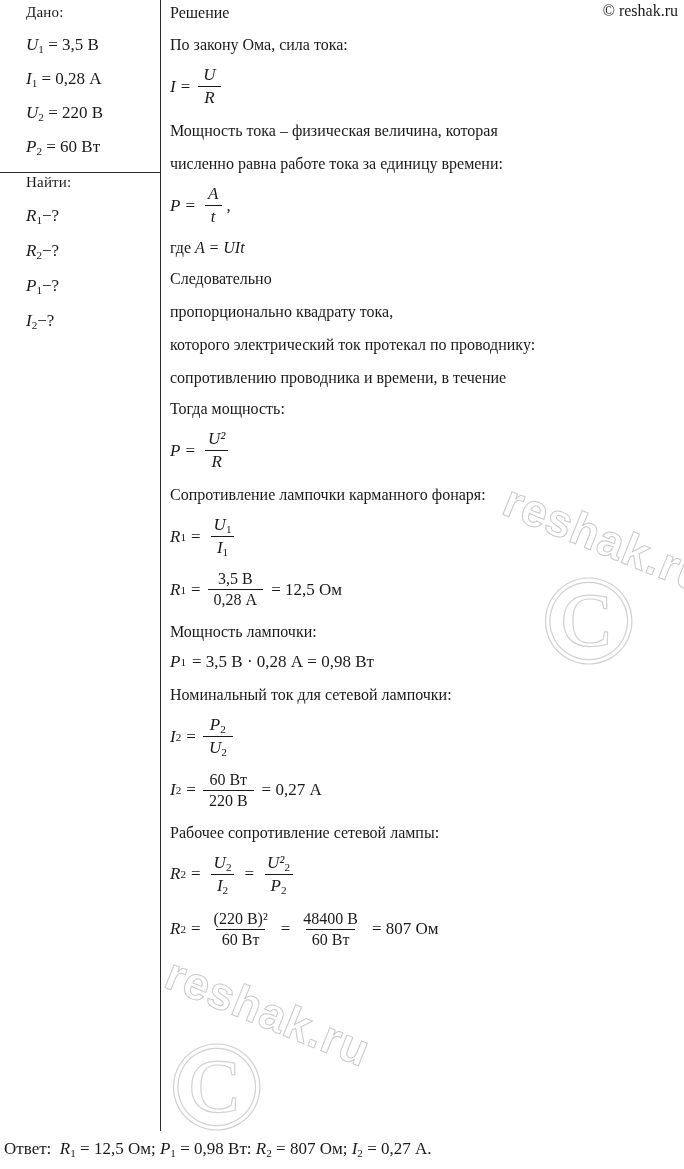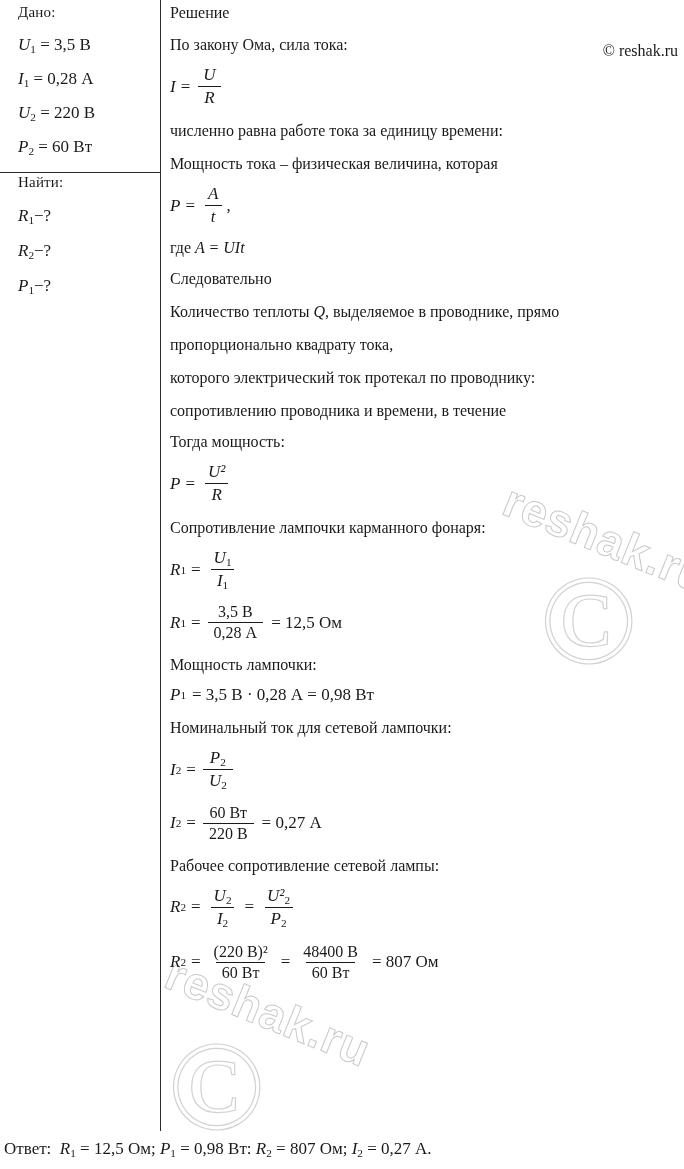--- a/index.html
+++ b/index.html
@@ -14,21 +14,21 @@
   .v-divider{
     position:absolute;left:160px;top:0;width:1px;height:1131px;
     background:#2b2b2b;
   }
   .h-divider{
     position:absolute;left:0;top:172px;width:161px;height:1px;
     background:#2b2b2b;
   }
 
   
-  .left{position:absolute;left:8px;top:0;width:160px;font-family:Liberation Serif, serif;}
+  .left{position:absolute;left:16px;top:0;width:160px;font-family:Liberation Serif, serif;}
   .given-head,.find-head{
     font-size:15px;padding-left:10px;letter-spacing:.2px;
   }
   .given-head{padding-top:4px;}
   .find-head{padding-top:6px;}
   .gline{
     font-size:17px;padding-left:10px;padding-top:14px;
     font-style:italic;white-space:nowrap;
   }
   .fline{
@@ -36,21 +36,20 @@
     font-style:italic;white-space:nowrap;
   }
   .up{font-style:normal;text-align:center;}
   sub{font-size:.66em;font-style:normal;vertical-align:-.28em;}
 
   
   .right{position:absolute;left:170px;top:0;width:514px;}
   .corner{
     position:absolute;right:6px;top:2px;font-size:16px;
     white-space:nowrap;
-    margin-top:40px;
   }
   .rhead{font-size:16px;padding-top:4px;}
   .ptext{font-size:16px;padding-top:13px;line-height:1.25;}
   .ptext.tight{padding-top:11px;}
 
   
   .math{
     display:flex;align-items:center;font-style:italic;
     font-size:17px;padding-top:10px;white-space:nowrap;
   }
@@ -134,63 +133,62 @@
 
     <div class="fline">
       <span>R</span><sub>1</sub><span class="up">−?</span>
     </div>
     <div class="fline">
       <span>R</span><sub>2</sub><span class="up">−?</span>
     </div>
     <div class="fline">
       <span>P</span><sub>1</sub><span class="up">−?</span>
     </div>
+    <div class="fline">
+      <span>I</span><sub>2</sub><span class="up">−?</span>
+    </div>
   </div>
 
   <div class="right">
 
     <div class="corner">© reshak.ru</div>
 
     <div class="rhead">Решение</div>
 
     <div class="ptext">По закону Ома, сила тока:</div>
 
     <div class="math">
       <span>I</span>
       <span class="op">=</span>
       <span class="frac big">
         <span class="num">U</span>
         <span class="den">R</span>
       </span>
     </div>
 
+    <div class="ptext">Мощность тока – физическая величина, которая</div>
     <div class="ptext">численно равна работе тока за единицу времени:</div>
-    <div class="ptext">Мощность тока – физическая величина, которая</div>
 
     <div class="math">
       <span>P</span>
       <span class="op">=</span>
       <span class="frac big">
         <span class="num">A</span>
         <span class="den">t</span>
       </span>
       <span class="nrm">,</span>
     </div>
 
     <div class="ptext tight">
       <span>где</span>
       <span style="font-style:italic">A = UIt</span>
     </div>
 
     <div class="ptext tight">Следовательно</div>
 
-    <div class="ptext">
-      <span>Количество теплоты</span>
-      <span style="font-style:italic">Q</span><span>, выделяемое в проводнике, прямо</span>
-    </div>
     <div class="ptext">пропорционально квадрату тока,</div>
     <div class="ptext">которого электрический ток протекал по проводнику:</div>
     <div class="ptext">сопротивлению проводника и времени, в течение</div>
 
 
     <div class="ptext tight">Тогда мощность:</div>
 
     <div class="math">
       <span>P</span>
       <span class="op">=</span>

